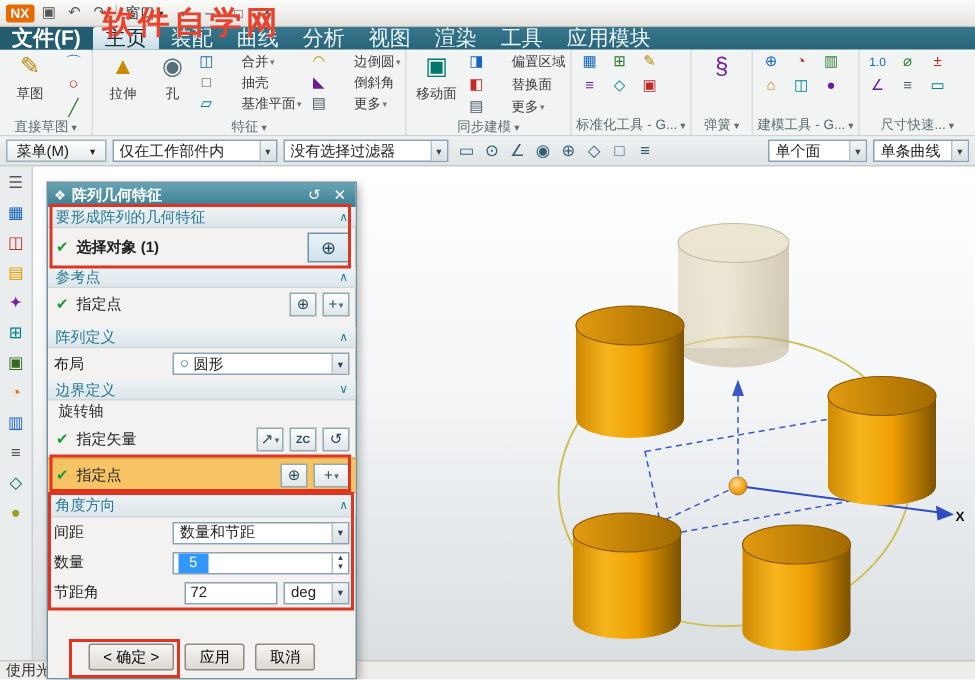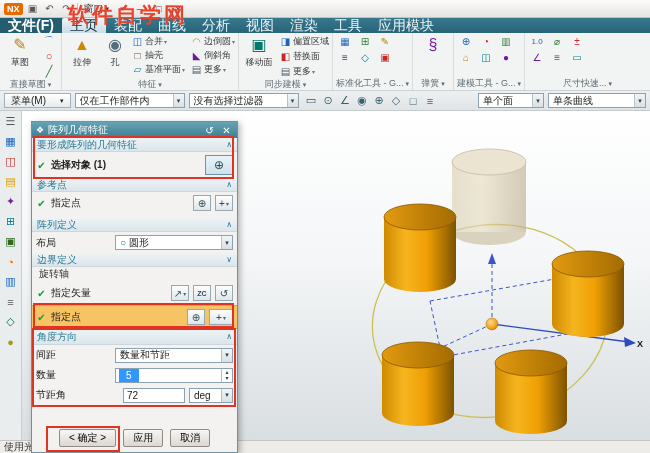--- a/index.html
+++ b/index.html
@@ -34,37 +34,37 @@
   .rgroup-label{height:13px;font-size:9px;color:#5c6d74;display:flex;align-items:center;justify-content:center;gap:2px;white-space:nowrap}
   .rgroup-label .dda{font-size:7px}
   .rbig{width:34px;display:flex;flex-direction:column;align-items:center;font-size:9px;color:#3a3a3a}
   .rbig .g{font-size:16px;line-height:22px}
   .rbig .lb{white-space:nowrap}
   .rstack{display:flex;flex-direction:column;gap:1px}
   .ricon{width:18px;height:14px;display:flex;align-items:center;justify-content:center;font-size:11px;color:#456}
   .rcolwrap{display:flex;flex-direction:column;flex-wrap:wrap;height:44px;column-gap:5px;align-content:flex-start}
   .rlab{display:flex;align-items:center;font-size:9px;color:#3a3a3a;height:14px;white-space:nowrap}
   .rlab .g{width:13px;text-align:center;font-size:10px}
-  .rlab em{margin-left:1px}
+  .rlab em{margin-left:17px}
   .rlab[data-dd="true"]::after,.rgrid .ricon[data-dd="true"]::after{content:"▾";font-size:6px;color:#777;margin-left:1px}
   .rgrid{display:grid;grid-template-columns:repeat(3,19px);grid-auto-rows:15px;gap:1px}
   .rgrid .ricon{font-size:10px}
 
   
   .selbar{position:absolute;top:91px;left:0;width:100%;height:20px;z-index:5;
     background:linear-gradient(#eef1f2,#dfe4e6);border-bottom:1px solid #c6ccce;
     display:flex;align-items:center;gap:4px;padding:0 4px}
   .menu-btn{border:1px solid #9fb2b9;background:linear-gradient(#fff,#e7ebed);padding:0 6px;height:15px;
     display:flex;align-items:center;font-size:10px;gap:14px}
   .combo{background:#fff;border:1px solid #8aa2b2;height:15px;display:flex;align-items:center;
     font-size:10px;padding:0 0 0 4px;gap:3px;white-space:nowrap}
   .combo .arrow{width:11px;height:13px;background:linear-gradient(#f2f5f6,#d9e0e3);border-left:1px solid #b5c2c8;
     display:flex;align-items:center;justify-content:center;font-size:7px;color:#345;margin-left:auto}
   .combo .cval{overflow:hidden}
-  .combo .cico{color:#2a7a94;font-size:10px}.w118{width:118px}.w110{width:110px}.w70{width:66px}.w78{width:98px}.w62{width:62px}.w44{width:44px}
+  .combo .cico{color:#2a7a94;font-size:10px}.w118{width:118px}.w110{width:110px}.w70{width:66px}.w78{width:64px}.w62{width:62px}.w44{width:44px}
   .snapico{width:17px;height:16px;display:flex;align-items:center;justify-content:center;font-size:11px;color:#35606f}
   .push{margin-left:auto}
 
   
   .leftbar{position:absolute;left:0;top:111px;width:22px;bottom:13px;z-index:4;
     background:#e9edee;border-right:1px solid #c9cfd1;display:flex;flex-direction:column;align-items:center;
     padding-top:3px;gap:5px}
   .res-ico{width:16px;height:15px;display:flex;align-items:center;justify-content:center;font-size:11px}
 
   
@@ -77,21 +77,21 @@
     background:#edece9;border-top:1px solid #c8c5c0;display:flex;align-items:center;padding:0 4px;
     font-size:10px;color:#333}
 
   
   .dialog{position:absolute;left:31px;top:121px;width:207px;height:332px;z-index:10;
     background:#f3f2f0;border:1px solid #74909c;box-shadow:2px 2px 6px rgba(0,0,0,.3);
     display:flex;flex-direction:column}
   .dialog>*{flex:0 0 auto}
   .dlg-title{height:16px;background:linear-gradient(#66a3b4,#3e7e92);color:#fff;
     display:flex;align-items:center;padding:0 4px;font-size:10px;gap:4px}
-  .dlg-title .t{flex:1;font-weight:normal;white-space:nowrap;overflow:hidden}
+  .dlg-title .t{flex:1;font-weight:bold;white-space:nowrap;overflow:hidden}
   .dlg-dia{font-size:9px}
   .dlg-ico{width:13px;text-align:center;font-size:10px}
   .dsec{height:14px;background:linear-gradient(#eef3f5,#dce6ea);border-bottom:1px solid #ccd7dc;
     color:#2a7a94;display:flex;align-items:center;padding:0 5px;font-size:10px}
   .dsec.big{height:16px}
   .dsec .chev{margin-left:auto;font-size:8px}
   .drow{display:flex;align-items:center;padding:0 4px;gap:4px;font-size:10px}
   .h14{height:14px}.h20{height:20px}.h21{height:21px}.h22{height:22px}.h24{height:24px}.h26{height:26px}
   .gap{height:4px}
   .fill{flex:1 1 auto}

